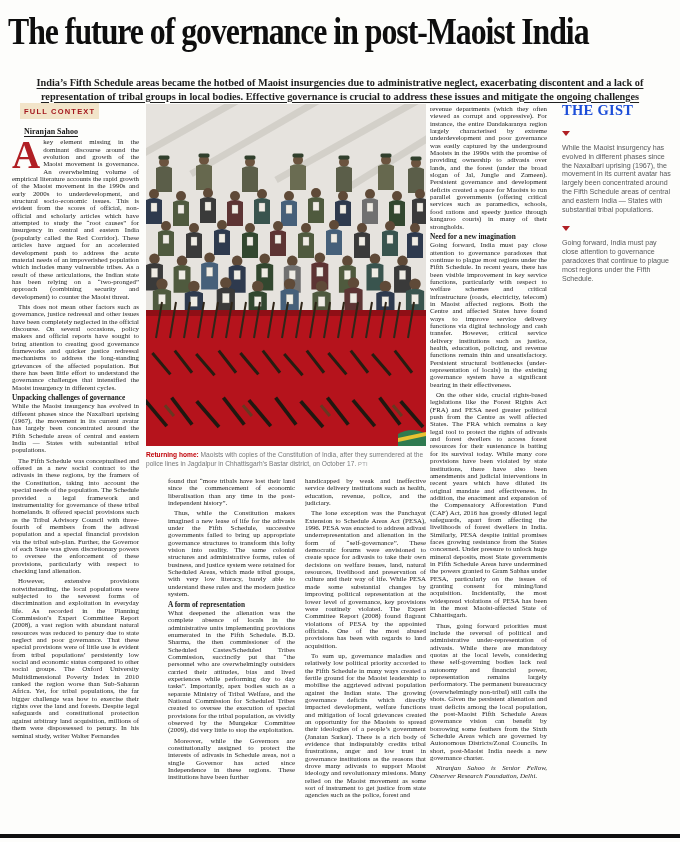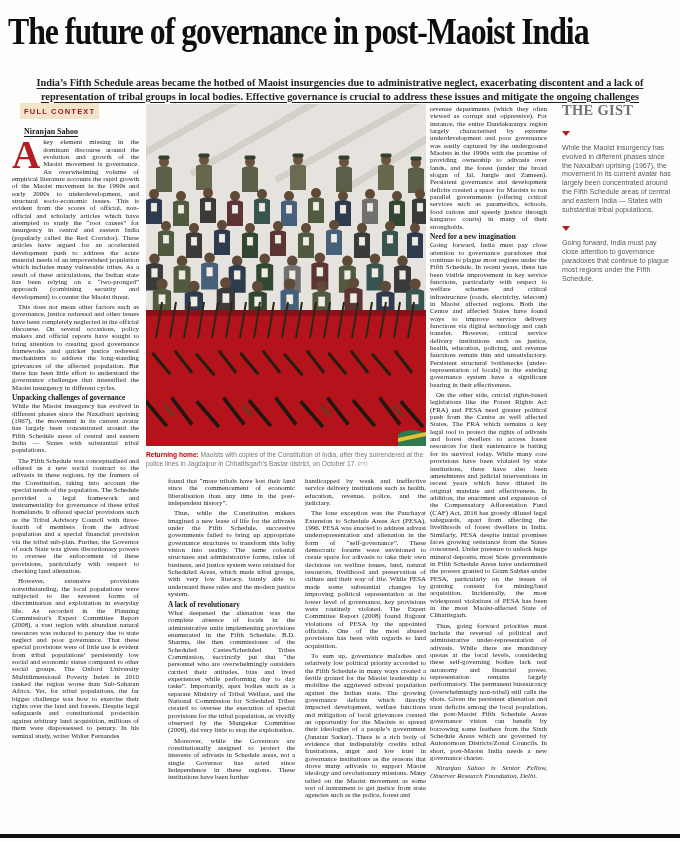--- a/index.html
+++ b/index.html
@@ -40,21 +40,21 @@
   .photo{position:absolute;top:104px;left:146px;width:280px;height:342px;overflow:hidden;
     background:#e4e1dc;}
   .caption{position:absolute;top:450px;left:146px;width:280px;margin:0;
     font-family:"Liberation Sans",sans-serif;font-size:6.6px;line-height:9px;color:#77787a;}
   .cap-lead{color:#c00007;font-weight:700;}
   .cap-credit{color:#9b9c9e;font-size:5.8px;letter-spacing:.3px;}
 
   
   .gist{position:absolute;top:102px;left:562px;width:110px;}
   .gist h2{margin:0 0 4px;font-family:"Liberation Serif",serif;font-size:14.5px;
-    letter-spacing:.3px;color:#737373;}
+    letter-spacing:.3px;color:#1d4ed8;}
   .gist-marker{width:0;height:0;border-left:4.5px solid transparent;
     border-right:4.5px solid transparent;border-top:5.5px solid #b01f24;margin:12px 0 8px;}
   .gist p{margin:0;font-family:"Liberation Sans",sans-serif;font-size:7.1px;
     line-height:8.8px;color:#58595b;}
 
   .bottom-rule{position:absolute;left:0;top:834px;width:680px;height:4px;background:#101010;}
 </style>
 </head>
 <body>
 
@@ -220,21 +220,21 @@
   </div>
   <p class="caption">
     <strong class="cap-lead">Returning home:</strong>
     <span>Maoists with copies of the Constitution of India, after they surrendered at the police lines in Jagdalpur in Chhattisgarh’s Bastar district, on October 17.</span>
     <span class="cap-credit">PTI</span>
   </p>
 
   <div class="col col2">
     <p>found that “more tribals have lost their land since the commencement of economic liberalisation than any time in the post-independent history”.</p>
     <p class="indent">Thus, while the Constitution makers imagined a new lease of life for the adivasis under the Fifth Schedule, successive governments failed to bring up appropriate governance structures to transform this lofty vision into reality. The same colonial structures and administrative forms, rules of business, and justice system were retained for Scheduled Areas, which made tribal groups, with very low literacy, barely able to understand these rules and the modern justice system.</p>
-    <h3 class="subhead">A lack of revolutionary</h3>
+    <h3 class="subhead">A form of representation</h3>
     <p>What deepened the alienation was the complete absence of locals in the administrative units implementing provisions enumerated in the Fifth Schedule. B.D. Sharma, the then commissioner of the Scheduled Castes/Scheduled Tribes Commission, succinctly put that “the personnel who are overwhelmingly outsiders carried their attitudes, bias and lived experiences while performing day to day tasks”. Importantly, apex bodies such as a separate Ministry of Tribal Welfare, and the National Commission for Scheduled Tribes created to oversee the execution of special provisions for the tribal population, as vividly observed by the Mungekar Committee (2009), did very little to stop the exploitation.</p>
     <p class="indent">Moreover, while the Governors are constitutionally assigned to protect the interests of adivasis in Schedule areas, not a single Governor has acted since Independence in these regions. These institutions have been further</p>
   </div>
 
   <div class="col col3">
     <p>handicapped by weak and ineffective service delivery institutions such as health, education, revenue, police, and the judiciary.</p>
     <p class="indent">The lone exception was the Panchayat Extension to Schedule Areas Act (PESA), 1996. PESA was enacted to address adivasi underrepresentation and alienation in the form of “self-governance”. These democratic forums were envisioned to create space for adivasis to take their own decisions on welfare issues, land, natural resources, livelihood and preservation of culture and their way of life. While PESA made some substantial changes by improving political representation at the lower level of governance, key provisions were routinely violated. The Expert Committee Report (2008) found flagrant violations of PESA by the appointed officials. One of the most abused provisions has been with regards to land acquisition.</p>
     <p class="indent">To sum up, governance maladies and relatively low political priority accorded to the Fifth Schedule in many ways created a fertile ground for the Maoist leadership to mobilise the aggrieved adivasi population against the Indian state. The growing governance deficits which directly impacted development, welfare functions and mitigation of local grievances created an opportunity for the Maoists to spread their ideologies of a people’s government (Janatan Sarkar). There is a rich body of evidence that indisputably credits tribal frustrations, anger and low trust in governance institutions as the reasons that drove many adivasis to support Maoist ideology and revolutionary missions. Many relied on the Maoist movement as some sort of instrument to get justice from state agencies such as the police, forest and</p>
   </div>
 

